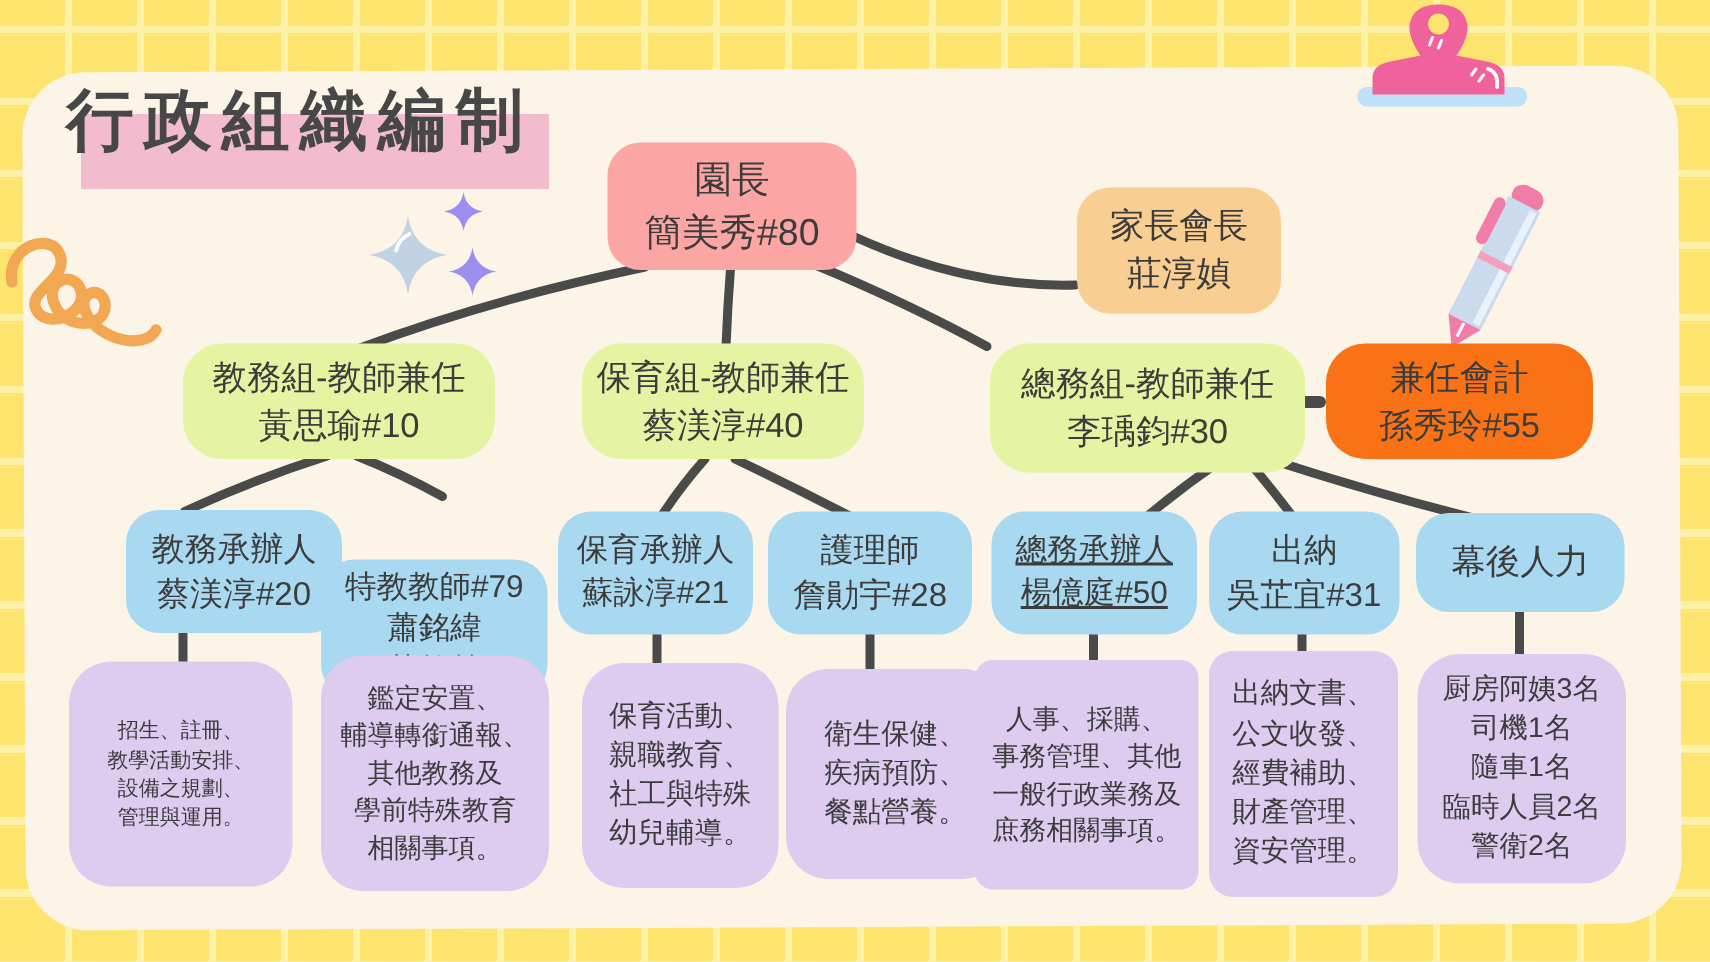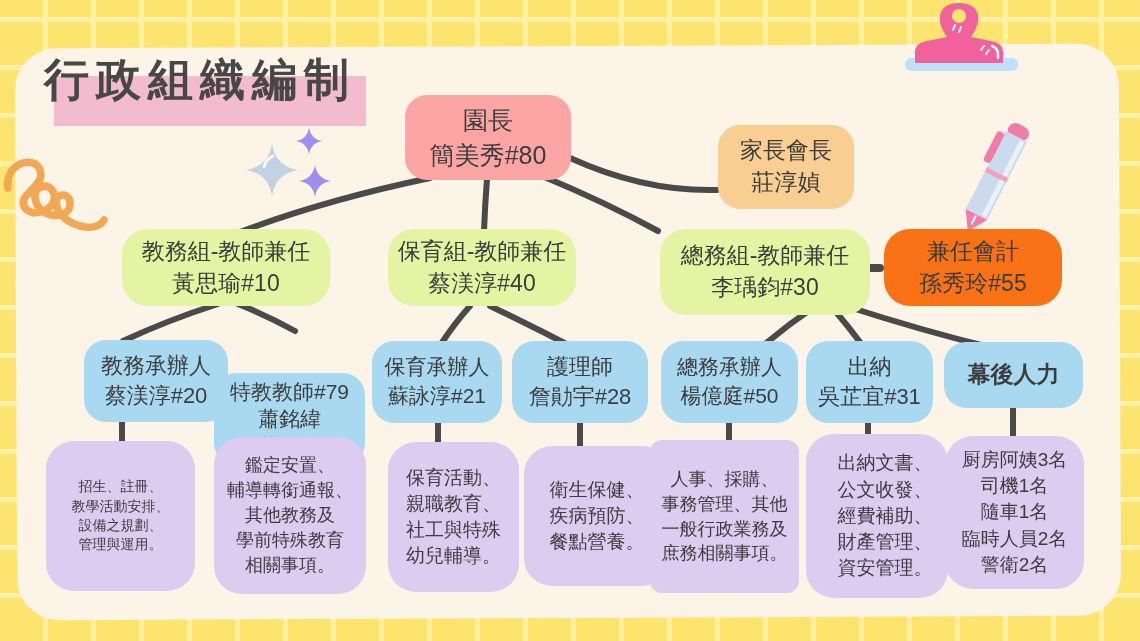--- a/index.html
+++ b/index.html
@@ -119,25 +119,25 @@
 
 <div class="node c-blue" style="left:48px;top:340px;width:144px;height:82px;font-size:22px;margin-left:36px;">教務承辦人
 蔡渼淳#20</div>
 <div class="node c-blue" style="left:214px;top:333px;width:151px;height:92px;font-size:21px;line-height:1.3;margin-top:40px;">特教教師#79
 蕭銘緯
 黃教慈</div>
 <div class="node c-blue" style="left:372px;top:341px;width:130px;height:82px;font-size:21px;">保育承辦人
 蘇詠淳#21</div>
 <div class="node c-blue" style="left:512px;top:341px;width:136px;height:82px;font-size:22px;">護理師
 詹勛宇#28</div>
-<div class="node c-blue" style="left:661px;top:341px;width:137px;height:82px;font-size:21px;">總務承辦人
+<div class="node c-blue" style="left:661px;top:341px;width:137px;height:82px;font-size:21px;text-decoration:underline;">總務承辦人
 楊億庭#50</div>
 <div class="node c-blue" style="left:806px;top:341px;width:127px;height:82px;font-size:22px;">出納
 吳芷宜#31</div>
-<div class="node c-blue" style="left:944px;top:342px;width:139px;height:66px;font-size:23px;font-weight:bold;">幕後人力</div>
+<div class="node c-blue" style="left:944px;top:342px;width:139px;height:66px;font-size:23px;">幕後人力</div>
 
 <div class="node c-purple" style="left:46px;top:441px;width:149px;height:150px;font-size:14px;border-radius:28px;">招生、註冊、
 教學活動安排、
 設備之規劃、
 管理與運用。</div>
 <div class="node c-purple" style="left:214px;top:437px;width:152px;height:157px;font-size:18px;border-radius:28px;">鑑定安置、
 輔導轉銜通報、
 其他教務及
 學前特殊教育
 相關事項。</div>
@@ -145,21 +145,21 @@
 親職教育、
 社工與特殊
 幼兒輔導。</div>
 <div class="node c-purple" style="left:524px;top:446px;width:146px;height:140px;font-size:19px;border-radius:28px;">衛生保健、
 疾病預防、
 餐點營養。</div>
 <div class="node c-purple" style="left:650px;top:440px;width:149px;height:153px;font-size:18px;border-radius:12px;">人事、採購、
 事務管理、其他
 一般行政業務及
 庶務相關事項。</div>
-<div class="node c-purple" style="left:806px;top:434px;width:126px;height:164px;font-size:19px;border-radius:28px;padding-left:16px;">出納文書、
+<div class="node c-purple" style="left:806px;top:434px;width:126px;height:164px;font-size:19px;border-radius:16px;">出納文書、
 公文收發、
 經費補助、
 財產管理、
 資安管理。</div>
 <div class="node c-purple" style="left:945px;top:436px;width:139px;height:153px;font-size:19px;border-radius:28px;">厨房阿姨3名
 司機1名
 隨車1名
 臨時人員2名
 警衛2名</div>
 

